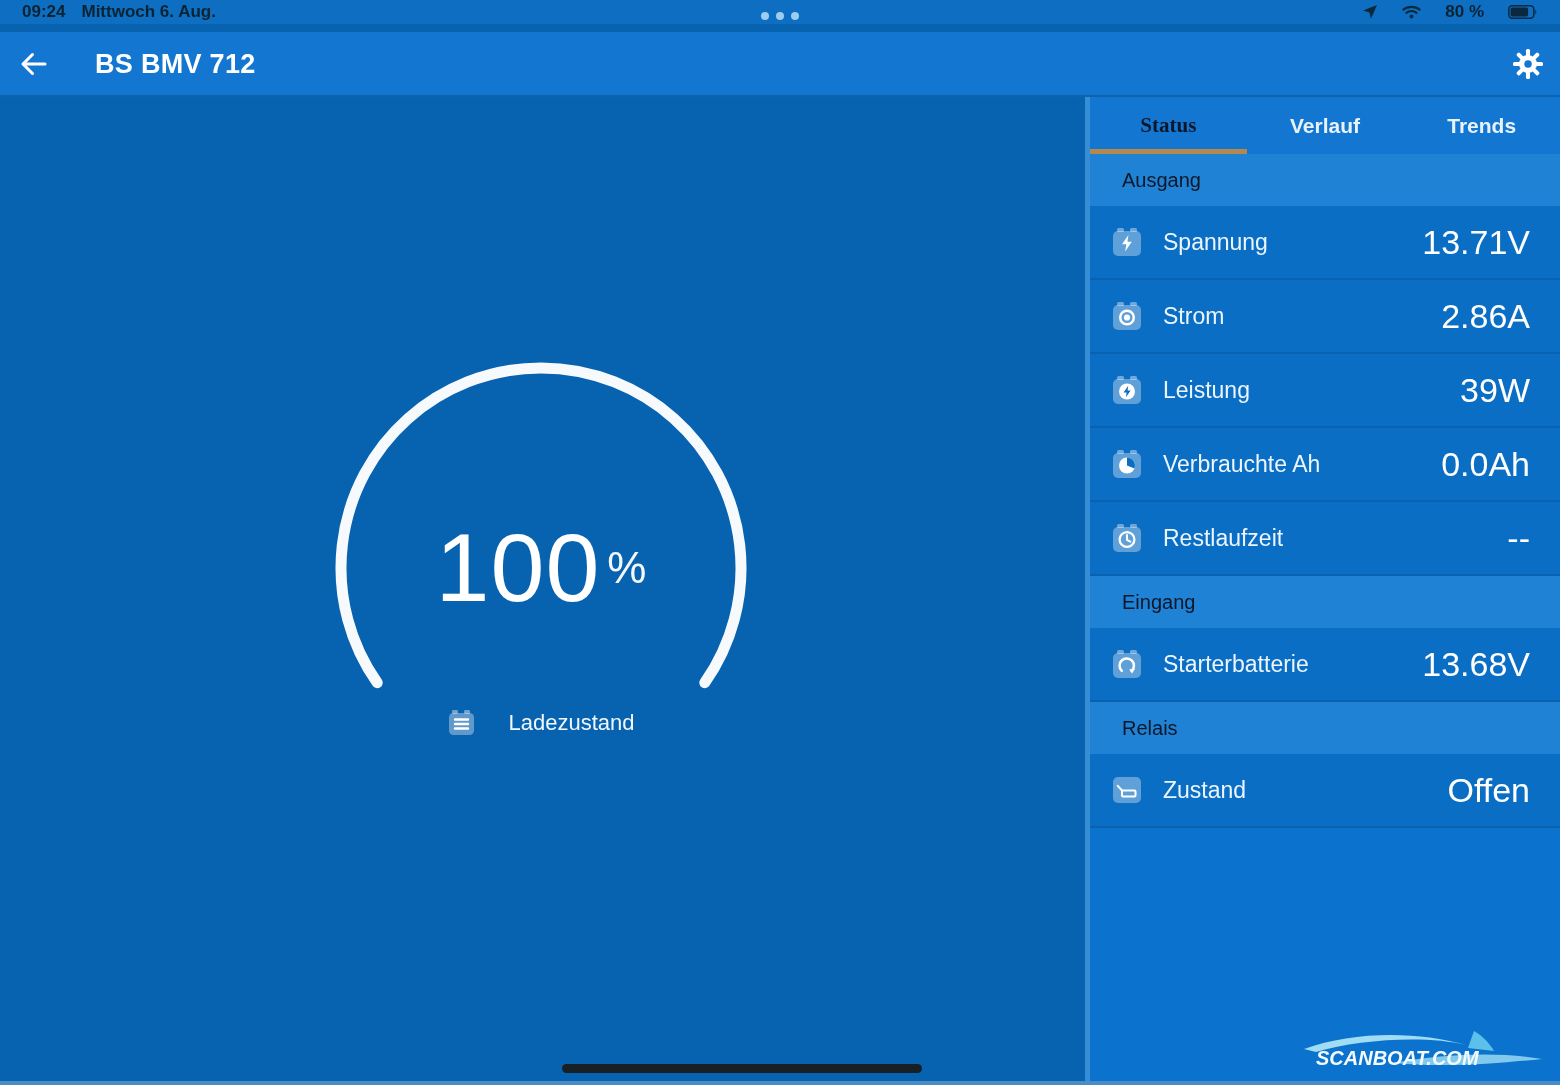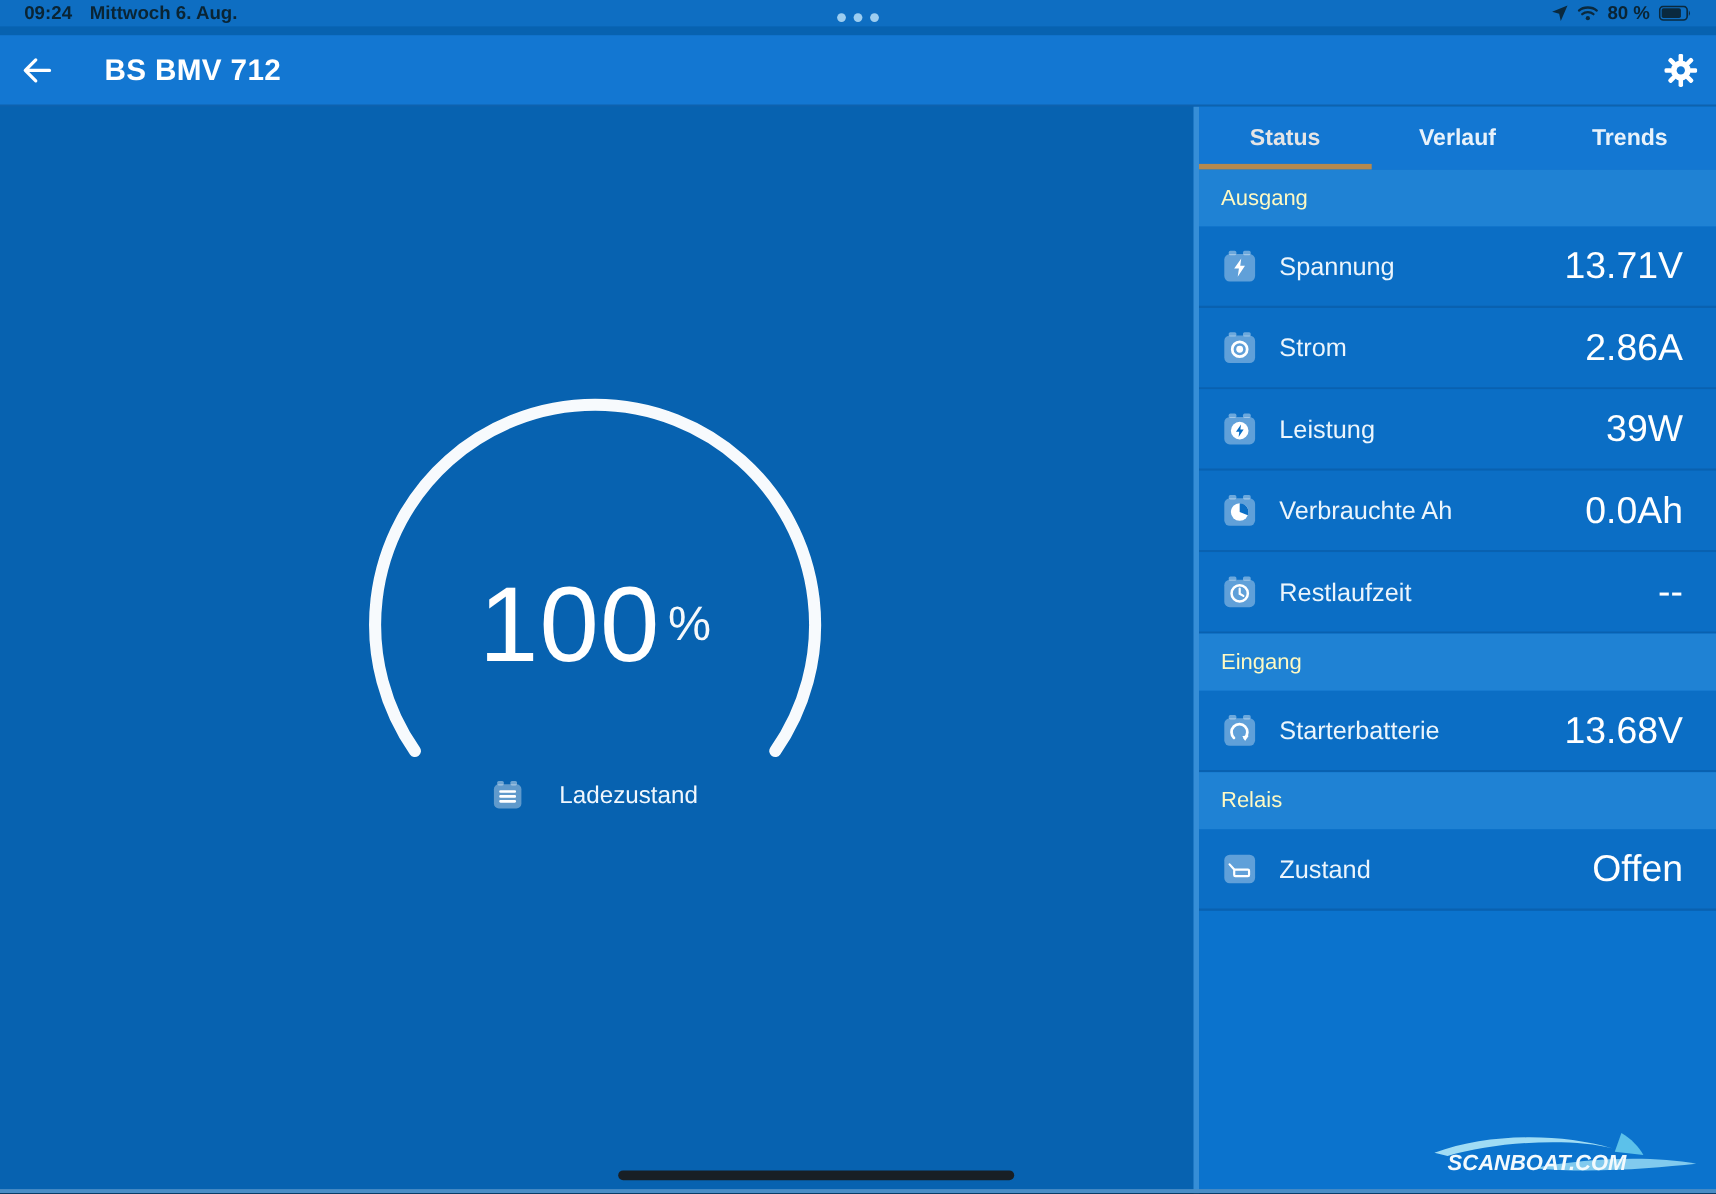--- a/index.html
+++ b/index.html
@@ -5,21 +5,21 @@
   html,body{margin:0;padding:0;background:#000;}
   *{box-sizing:border-box;font-family:"Liberation Sans",sans-serif;}
   .screen{position:relative;width:1560px;height:1085px;background:#0762b0;overflow:hidden;}
 
   
   .status-bar{position:absolute;left:0;top:0;width:1560px;height:24px;background:#0e6ec2;
     display:flex;align-items:center;padding:0 22px;color:#0a2433;font-size:17px;font-weight:700;}
   .status-left{display:flex;align-items:center;gap:16px;}
   .status-dots{position:absolute;left:50%;top:12px;transform:translateX(-50%);display:flex;gap:7px;}
   .status-dots i{width:8px;height:8px;border-radius:50%;background:#9ccdf0;display:block;}
-  .status-right{margin-left:auto;display:flex;align-items:center;gap:8px;}
+  .status-right{margin-left:auto;display:flex;align-items:center;gap:24px;}
   .sb-icon{display:block;opacity:.92;}
 
   
   .nav-bar{position:absolute;left:0;top:32px;width:1560px;height:65px;background:#1377d2;
     border-bottom:2px solid rgba(6,59,108,.35);}
   .back-btn{position:absolute;left:18px;top:17px;width:32px;height:30px;background:none;border:none;padding:0;cursor:pointer;}
   .nav-title{position:absolute;left:95px;top:50%;transform:translateY(-50%);color:#fff;
     font-size:27px;font-weight:700;letter-spacing:.3px;}
   .gear-btn{position:absolute;right:17px;top:17px;width:30px;height:30px;background:none;border:none;padding:0;cursor:pointer;}
 
@@ -33,24 +33,24 @@
   .soc-row{position:absolute;left:321px;top:612px;width:440px;display:flex;align-items:center;justify-content:center;gap:34px;}
   .soc-label{color:#f0f7fd;font-size:22px;}
   .home-indicator{position:absolute;left:562px;top:967px;width:360px;height:9px;border-radius:5px;background:#1a1a1a;opacity:.93;}
 
   
   .side-panel{position:absolute;left:1085px;top:97px;width:475px;height:988px;background:#0b73cd;
     border-left:5px solid rgba(170,212,242,.28);}
   .tab-bar{position:relative;height:57px;background:#1377d2;display:flex;}
   .tab{flex:1;display:flex;align-items:center;justify-content:center;font-size:21px;font-weight:700;
     color:rgba(255,255,255,.9);cursor:pointer;}
-  .tab.active{color:#e5e5e5;}
+  .tab.active{color:#0f172a;font-family:Liberation Serif, serif;}
   .tab-underline{position:absolute;left:0;bottom:0;width:33.4%;height:5px;background:#b5894e;}
-  .section-header{height:52px;display:flex;align-items:center;padding-left:20px;background:#1f82d4;
-    color:#fef9c3;font-size:20px;}
+  .section-header{height:52px;display:flex;align-items:center;padding-left:32px;background:#1f82d4;
+    color:#0f172a;font-size:20px;}
   .data-row{height:74px;display:flex;align-items:center;padding:0 30px 0 22px;background:#0b6ec5;
     border-bottom:2px solid rgba(7,70,130,.30);}
   .icon-box{width:30px;height:30px;margin-right:21px;flex:0 0 auto;}
   .row-label{font-size:23px;color:#ecf5fc;}
   .row-value{margin-left:auto;font-size:34px;color:#fff;}
 
   
   .bottom-strip{position:absolute;left:0;bottom:0;width:1560px;height:4px;background:#4a8dc6;z-index:4;}
   .watermark{position:absolute;right:12px;bottom:4px;z-index:5;}
 </style>

